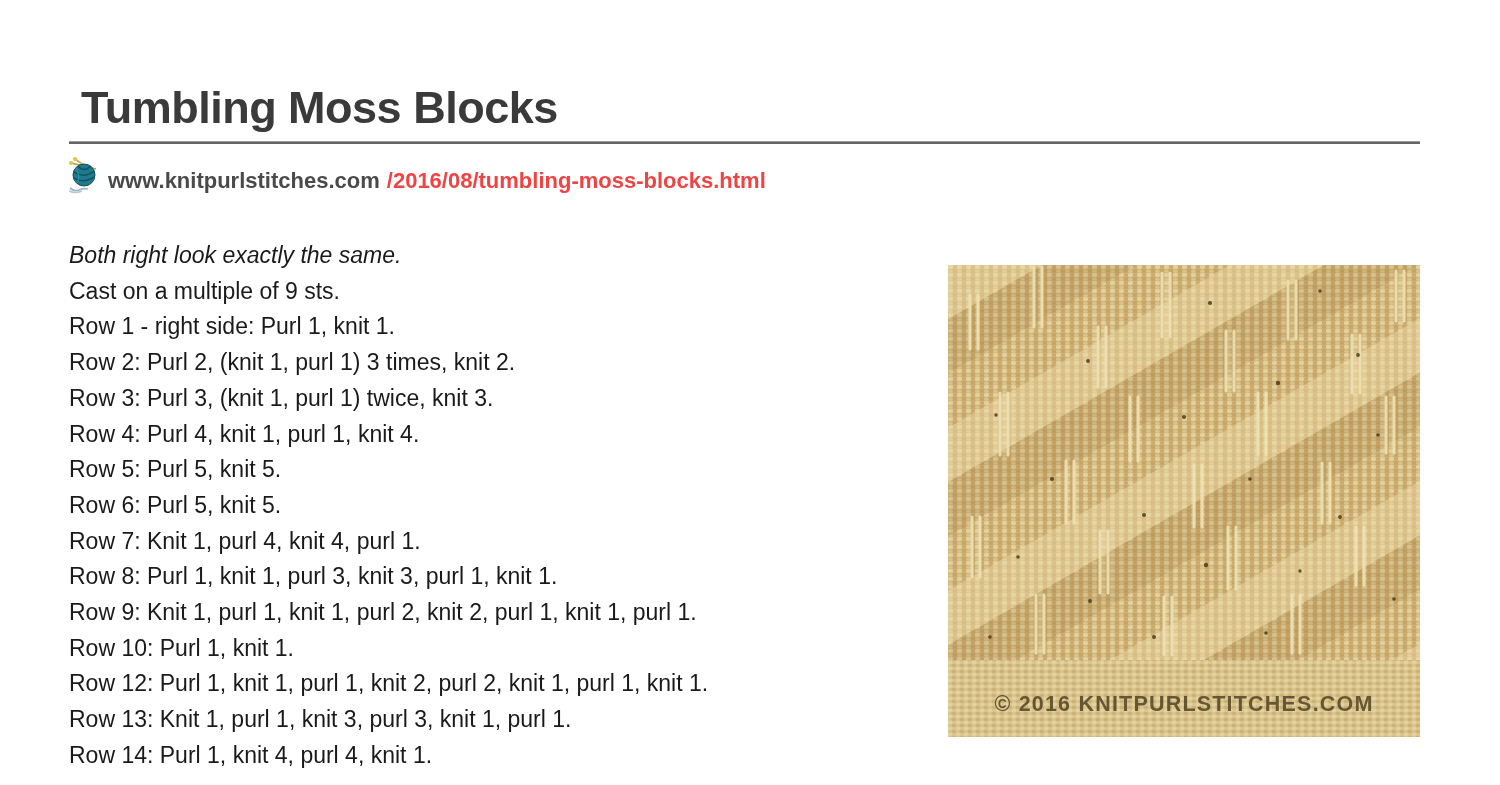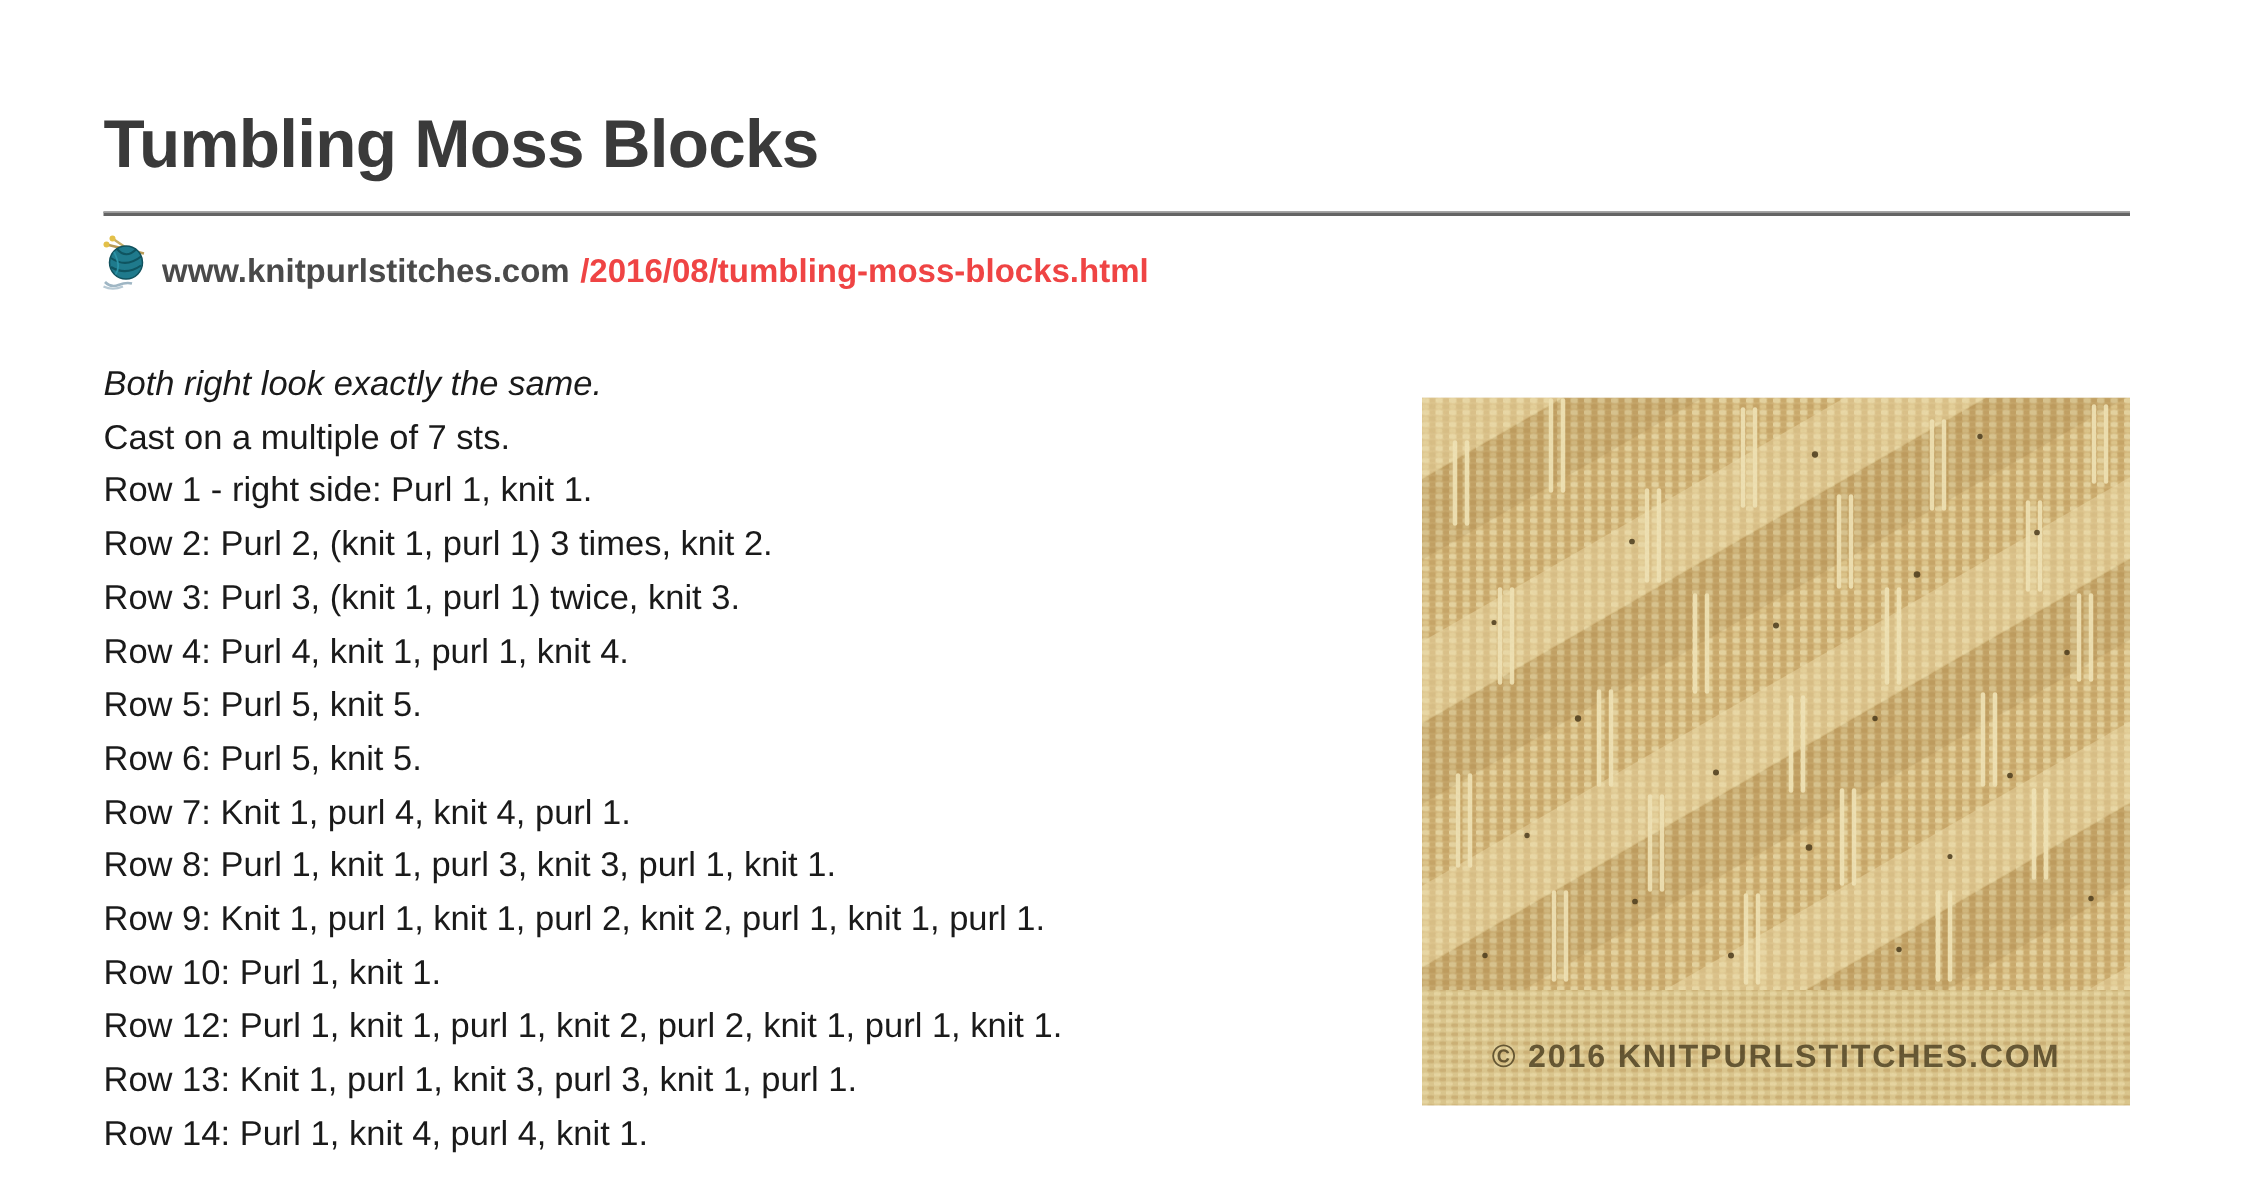--- a/index.html
+++ b/index.html
@@ -3,21 +3,21 @@
 <meta charset="utf-8">
 <style>
   html,body{margin:0;padding:0;}
   body{
     width:1500px;height:785px;overflow:hidden;background:#ffffff;
     font-family:"Liberation Sans","DejaVu Sans",sans-serif;
   }
   #stage{position:relative;width:1500px;height:785px;}
 
   .page-title{
-    position:absolute;left:69px;top:72px;margin:0;
+    position:absolute;left:69px;top:72px;margin:12px;
     font-size:45px;line-height:48px;font-weight:700;color:#3a3a3a;
     letter-spacing:-0.5px;white-space:nowrap;
   }
   .rule{
     position:absolute;left:69px;top:141px;width:1351px;height:2px;
     background:#646464;border-top:1px solid #9b9b9b;
   }
   .source{
     position:absolute;left:67px;top:156px;height:38px;
     display:flex;align-items:flex-end;gap:9px;white-space:nowrap;
@@ -65,21 +65,21 @@
         <path d="M11,10 Q17,17 24,10" fill="none" stroke="#0f5460" stroke-width="1.4"></path>
         <path d="M9,12 Q14,22 10,27" fill="none" stroke="#2b93a6" stroke-width="1.2"></path>
       </svg>
     </span>
     <span class="site">www.knitpurlstitches.com</span>
     <span class="path">/2016/08/tumbling-moss-blocks.html</span>
   </div>
 
   <div class="instructions">
     <div class="line note">Both right look exactly the same.</div>
-    <div class="line">Cast on a multiple of 7 sts.</div>
+    <div class="line">Cast on a multiple of 9 sts.</div>
     <div class="line">Row 1 - right side: Purl 1, knit 1.</div>
     <div class="line">Row 2: Purl 2, (knit 1, purl 1) 3 times, knit 2.</div>
     <div class="line">Row 3: Purl 3, (knit 1, purl 1) twice, knit 3.</div>
     <div class="line">Row 4: Purl 4, knit 1, purl 1, knit 4.</div>
     <div class="line">Row 5: Purl 5, knit 5.</div>
     <div class="line">Row 6: Purl 5, knit 5.</div>
     <div class="line">Row 7: Knit 1, purl 4, knit 4, purl 1.</div>
     <div class="line">Row 8: Purl 1, knit 1, purl 3, knit 3, purl 1, knit 1.</div>
     <div class="line">Row 9: Knit 1, purl 1, knit 1, purl 2, knit 2, purl 1, knit 1, purl 1.</div>
     <div class="line">Row 10: Purl 1, knit 1.</div>

